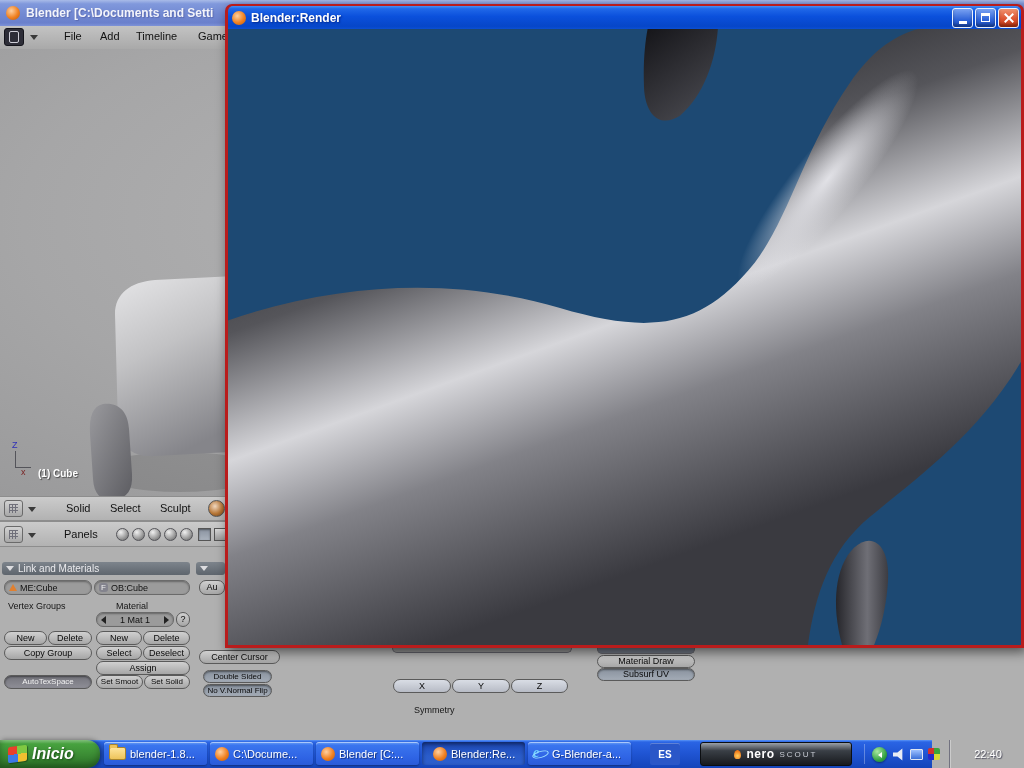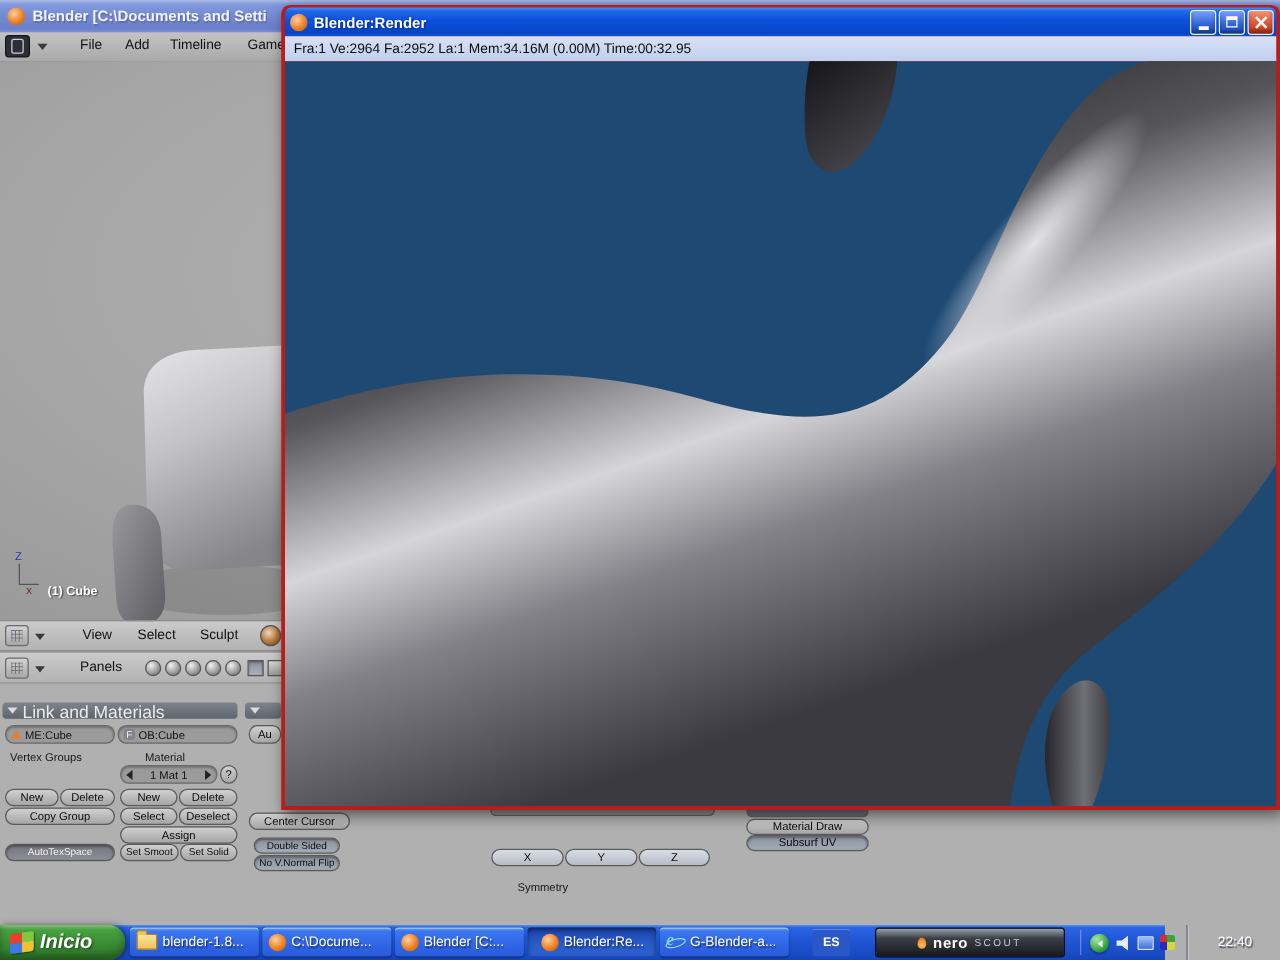--- a/index.html
+++ b/index.html
@@ -22,21 +22,21 @@
   .bbtn{position:absolute;display:flex;align-items:center;justify-content:center;
     background:linear-gradient(180deg,#d0d0d0,#a6a6a6);border:1px solid #5a5a5a;border-radius:7px;
     font-size:9px;color:#0a0a0a;box-sizing:border-box;white-space:nowrap;overflow:hidden;line-height:1;}
   .bbtn.pressed{background:linear-gradient(180deg,#89929e,#a3abb6);box-shadow:inset 0 1px 2px rgba(0,0,0,.45);}
   .bbtn.dark{background:linear-gradient(180deg,#74747c,#8e8e96);color:#f2f2f2;box-shadow:inset 0 1px 2px rgba(0,0,0,.45);}
   .bbtn.lt{background:linear-gradient(180deg,#d9dde5,#b7bbc5);}
   .bfield{position:absolute;display:flex;align-items:center;gap:3px;background:#9b9b9b;
     border:1px solid #6a6a6a;border-radius:7px;font-size:9px;color:#111;padding:0 4px;
     box-shadow:inset 0 1px 2px rgba(0,0,0,.35);box-sizing:border-box;white-space:nowrap;overflow:hidden;}
   .phead{position:absolute;display:flex;align-items:center;background:linear-gradient(180deg,#7d848c,#5e656d);
-    color:#ebebee;font-size:14px;border-radius:3px;padding-left:4px;box-sizing:border-box;white-space:nowrap;overflow:hidden;text-align:center;}
+    color:#ebebee;font-size:10px;border-radius:3px;padding-left:4px;box-sizing:border-box;white-space:nowrap;overflow:hidden;text-align:center;}
   .blabel{position:absolute;font-size:9px;color:#161616;white-space:nowrap;}
   .sliver{position:absolute;border:1px solid #63636a;border-top:none;border-radius:0 0 5px 5px;box-sizing:border-box;}
   
   .tri-down{width:0;height:0;border-left:4px solid transparent;border-right:4px solid transparent;border-top:5px solid #3a3a3a;}
   .tri-hdr{width:0;height:0;border-left:4px solid transparent;border-right:4px solid transparent;border-top:5px solid #dcdcdf;margin-right:4px;}
   .tri-l{width:0;height:0;border:4px solid transparent;border-right:5px solid #222;border-left:0;}
   .tri-r{width:0;height:0;border:4px solid transparent;border-left:5px solid #222;border-right:0;}
   .mesh-ic{width:0;height:0;border-left:4px solid transparent;border-right:4px solid transparent;border-bottom:7px solid #e08030;}
   .sph{width:13px;height:13px;border-radius:50%;border:1px solid #55555a;
     background:radial-gradient(circle at 35% 30%,#f0f0f0,#9a9a9a 60%,#5e5e5e);box-sizing:border-box;}
@@ -174,21 +174,21 @@
         <span style="left:9px;top:27px;color:#7a2424;">x</span>
       </div>
       <span class="objlabel" style="left:38px;top:419px;">(1) Cube</span>
     </div>
 
     <div class="abs hdrbar" style="left:0;top:496px;">
       <span class="abs edic" style="left:4px;top:3px;">
           <i></i>
         </span>
       <span class="abs tri-down" style="left:28px;top:10px;"></span>
-      <span class="menu-item" style="left:66px;top:5px;">View</span>
+      <span class="menu-item" style="left:66px;top:5px;">Solid</span>
       <span class="menu-item" style="left:110px;top:5px;">Select</span>
       <span class="menu-item" style="left:160px;top:5px;">Sculpt</span>
       <span class="abs brush" style="left:208px;top:3px;"></span>
     </div>
 
     <div class="abs hdrbar" style="left:0;top:521px;height:26px;">
       <span class="abs edic" style="left:4px;top:4px;">
           <i></i>
         </span>
       <span class="abs tri-down" style="left:28px;top:11px;"></span>
@@ -267,23 +267,20 @@
             <span class="glyph-min"></span>
           </span>
         <span class="winbtn blue">
             <span class="glyph-restore"></span>
           </span>
         <span class="winbtn red">
             <span class="glyph-close"></span>
           </span>
       </span>
     </div>
-    <div class="r-info">
-      <span>Fra:1 Ve:2964 Fa:2952 La:1 Mem:34.16M (0.00M) Time:00:32.95</span>
-    </div>
     <div class="r-canvas">
       <svg viewBox="0 0 793 596" preserveAspectRatio="none">
         <defs>
           <linearGradient id="bodyG" gradientUnits="userSpaceOnUse" x1="260" y1="60" x2="420" y2="520">
             <stop offset="0" stop-color="#222226"></stop>
             <stop offset="0.28" stop-color="#55555a"></stop>
             <stop offset="0.52" stop-color="#d6d6da"></stop>
             <stop offset="0.70" stop-color="#828288"></stop>
             <stop offset="1" stop-color="#3a3a40"></stop>
           </linearGradient>

